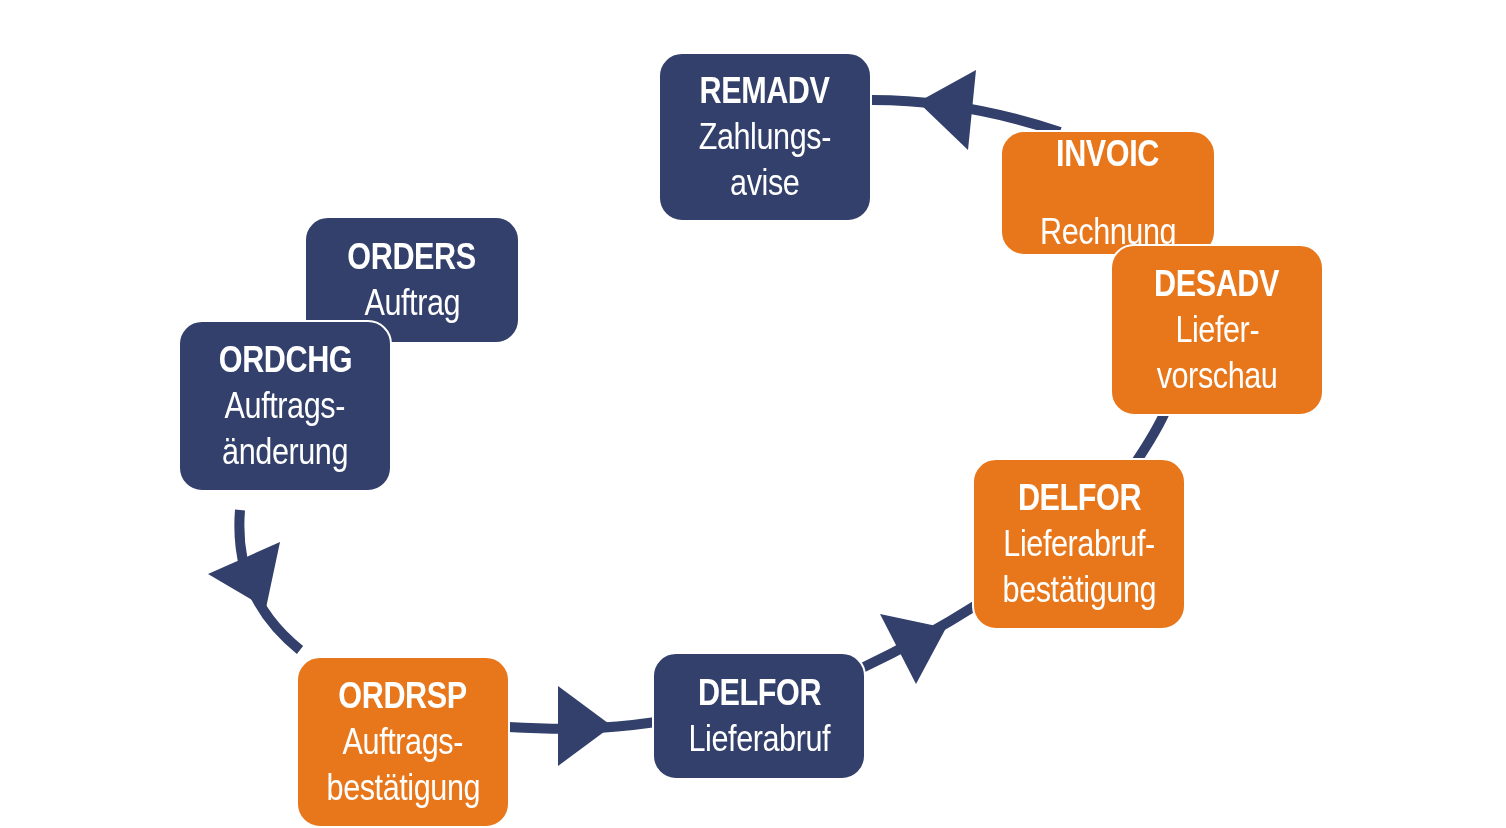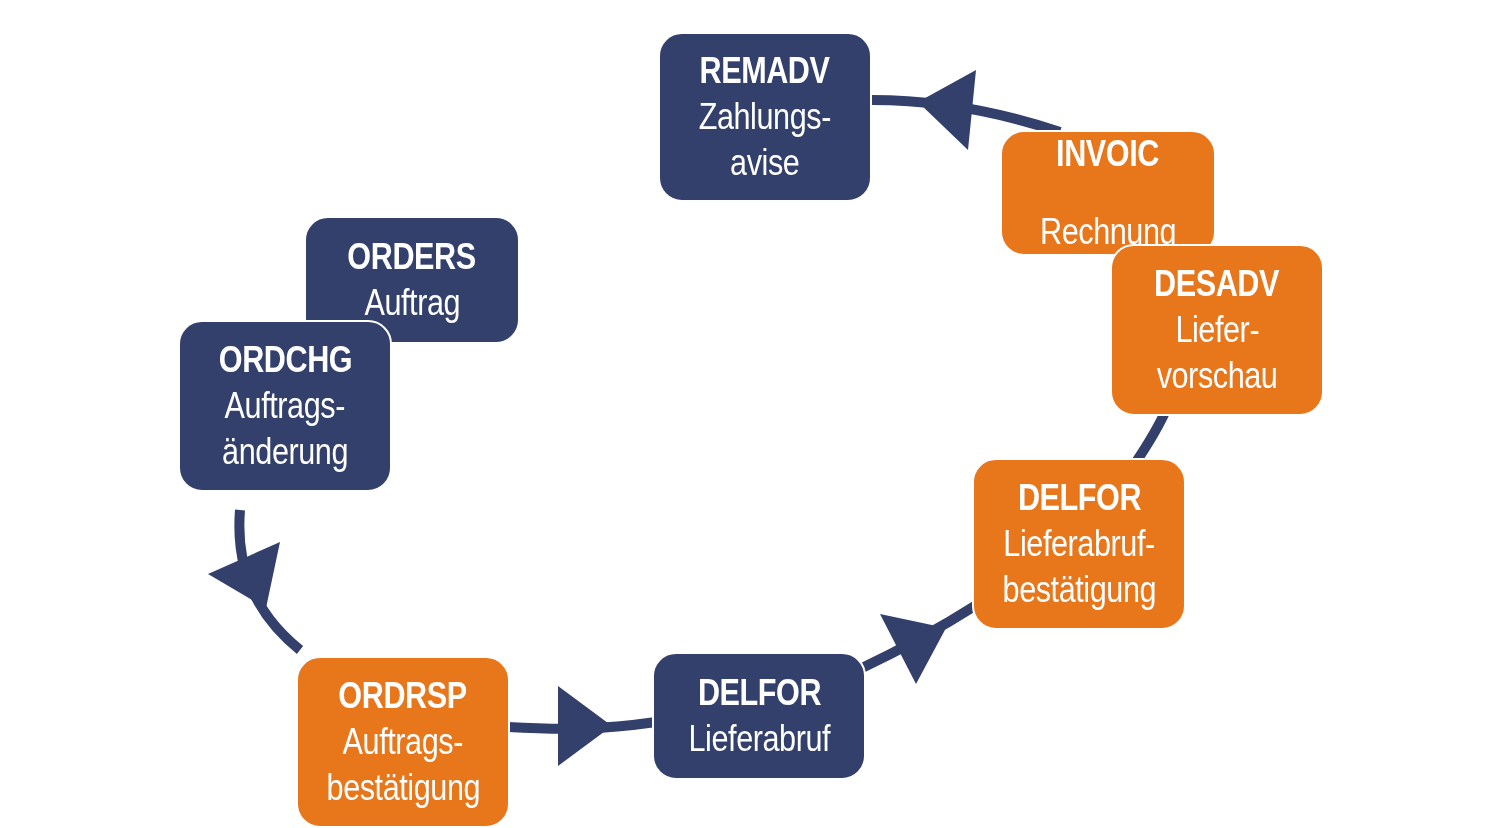--- a/index.html
+++ b/index.html
@@ -29,21 +29,21 @@
 
   <path d="M862 668 C900 650 940 628 978 604" fill="none" stroke="#32406b" stroke-width="10"></path>
   <polygon points="880,614 946,628 916,684" fill="#32406b"></polygon>
 
   <path d="M1136 462 C1148 444 1158 428 1166 410" fill="none" stroke="#32406b" stroke-width="10"></path>
 
   <path d="M1060 132 C1000 112 940 100 872 100" fill="none" stroke="#32406b" stroke-width="10"></path>
   <polygon points="918,102 976,70 968,150" fill="#32406b"></polygon>
 </svg>
 
-<div class="node blue" style="left:658px;top:32px;width:214px;height:170px;align-items:center;">
+<div class="node blue" style="left:658px;top:52px;width:214px;height:170px;align-items:center;">
   <div class="code">REMADV</div>
   <div class="desc">Zahlungs-</div>
   <div class="desc">avise</div>
 </div>
 
 <div class="node orange" style="left:1000px;top:130px;width:216px;height:126px;gap:32px;">
   <div class="code">INVOIC</div>
   <div class="desc">Rechnung</div>
 </div>
 

